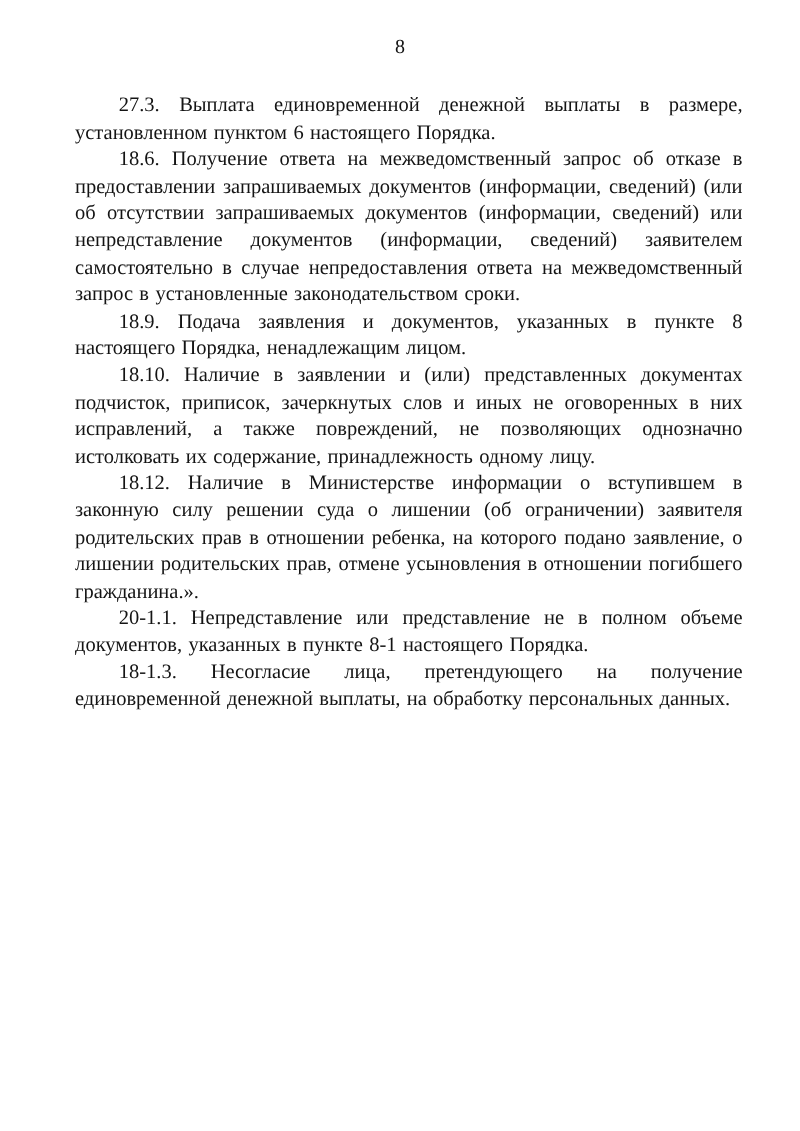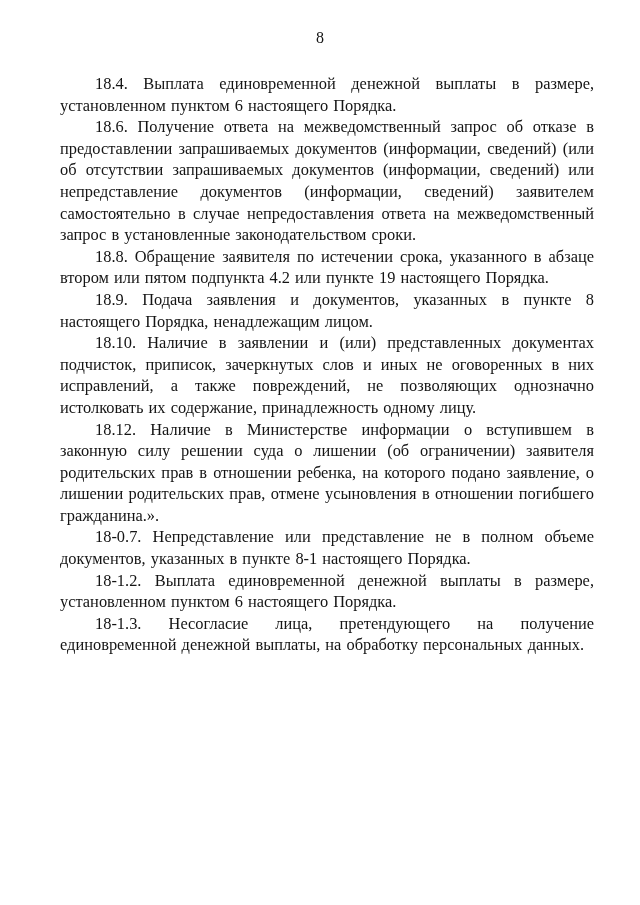--- a/index.html
+++ b/index.html
@@ -38,24 +38,22 @@
     word-spacing: 1px;
   }
 </style>
 </head>
 <body>
 
 <div class="page">
   <div class="page-number">8</div>
 
   <div class="doc-body">
-    <p class="para">18.4. Выплата единовременной денежной выплаты в размере, установленном пунктом 6 настоящего Порядка.</p>
+    <p class="para">27.3. Выплата единовременной денежной выплаты в размере, установленном пунктом 6 настоящего Порядка.</p>
     <p class="para">18.6. Получение ответа на межведомственный запрос об отказе в предоставлении запрашиваемых документов (информации, сведений) (или об отсутствии запрашиваемых документов (информации, сведений) или непредставление документов (информации, сведений) заявителем самостоятельно в случае непредоставления ответа на межведомственный запрос в установленные законодательством сроки.</p>
-    <p class="para">18.8. Обращение заявителя по истечении срока, указанного в абзаце втором или пятом подпункта 4.2 или пункте 19 настоящего Порядка.</p>
     <p class="para">18.9. Подача заявления и документов, указанных в пункте 8 настоящего Порядка, ненадлежащим лицом.</p>
     <p class="para">18.10. Наличие в заявлении и (или) представленных документах подчисток, приписок, зачеркнутых слов и иных не оговоренных в них исправлений, а также повреждений, не позволяющих однозначно истолковать их содержание, принадлежность одному лицу.</p>
     <p class="para">18.12. Наличие в Министерстве информации о вступившем в законную силу решении суда о лишении (об ограничении) заявителя родительских прав в отношении ребенка, на которого подано заявление, о лишении родительских прав, отмене усыновления в отношении погибшего гражданина.».</p>
-    <p class="para">18-0.7. Непредставление или представление не в полном объеме документов, указанных в пункте 8-1 настоящего Порядка.</p>
-    <p class="para">18-1.2. Выплата единовременной денежной выплаты в размере, установленном пунктом 6 настоящего Порядка.</p>
+    <p class="para">20-1.1. Непредставление или представление не в полном объеме документов, указанных в пункте 8-1 настоящего Порядка.</p>
     <p class="para">18-1.3. Несогласие лица, претендующего на получение единовременной денежной выплаты, на обработку персональных данных.</p>
 
   </div>
 </div>
 
 </body></html>

